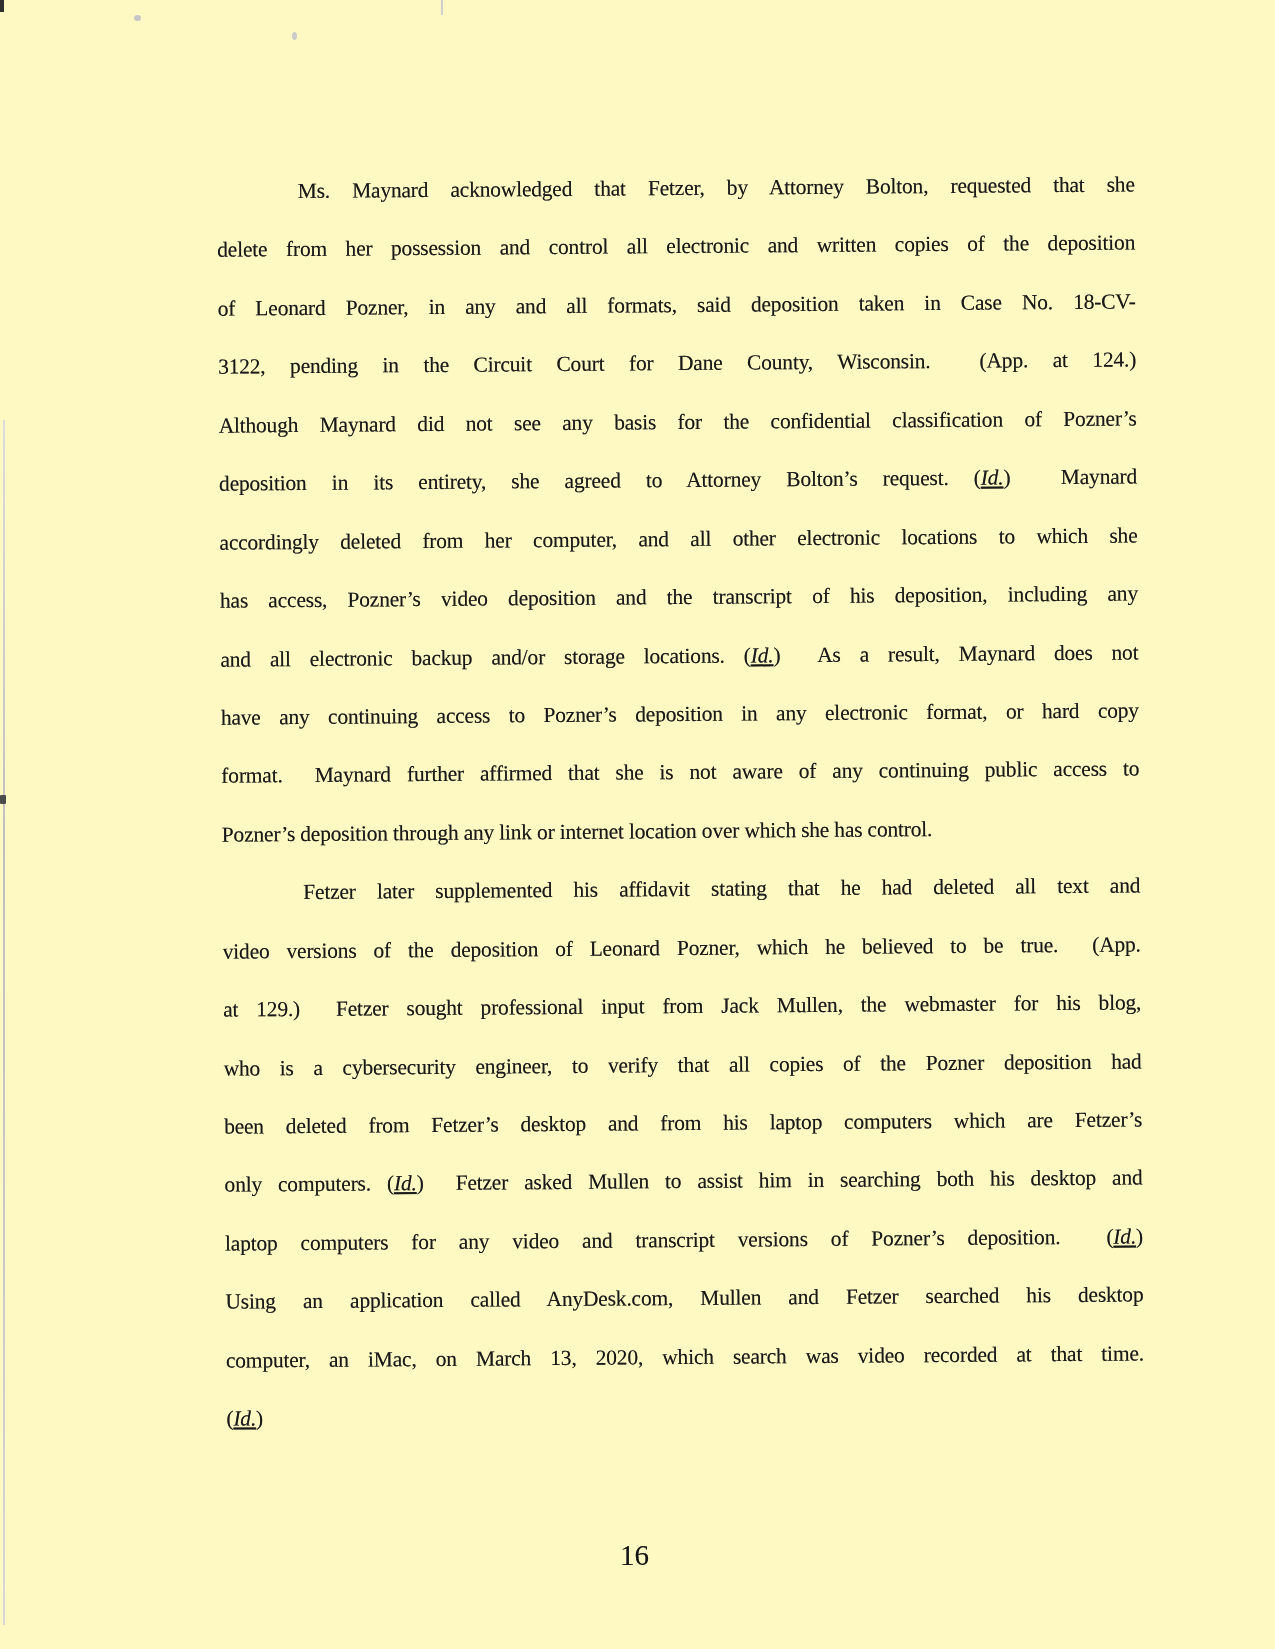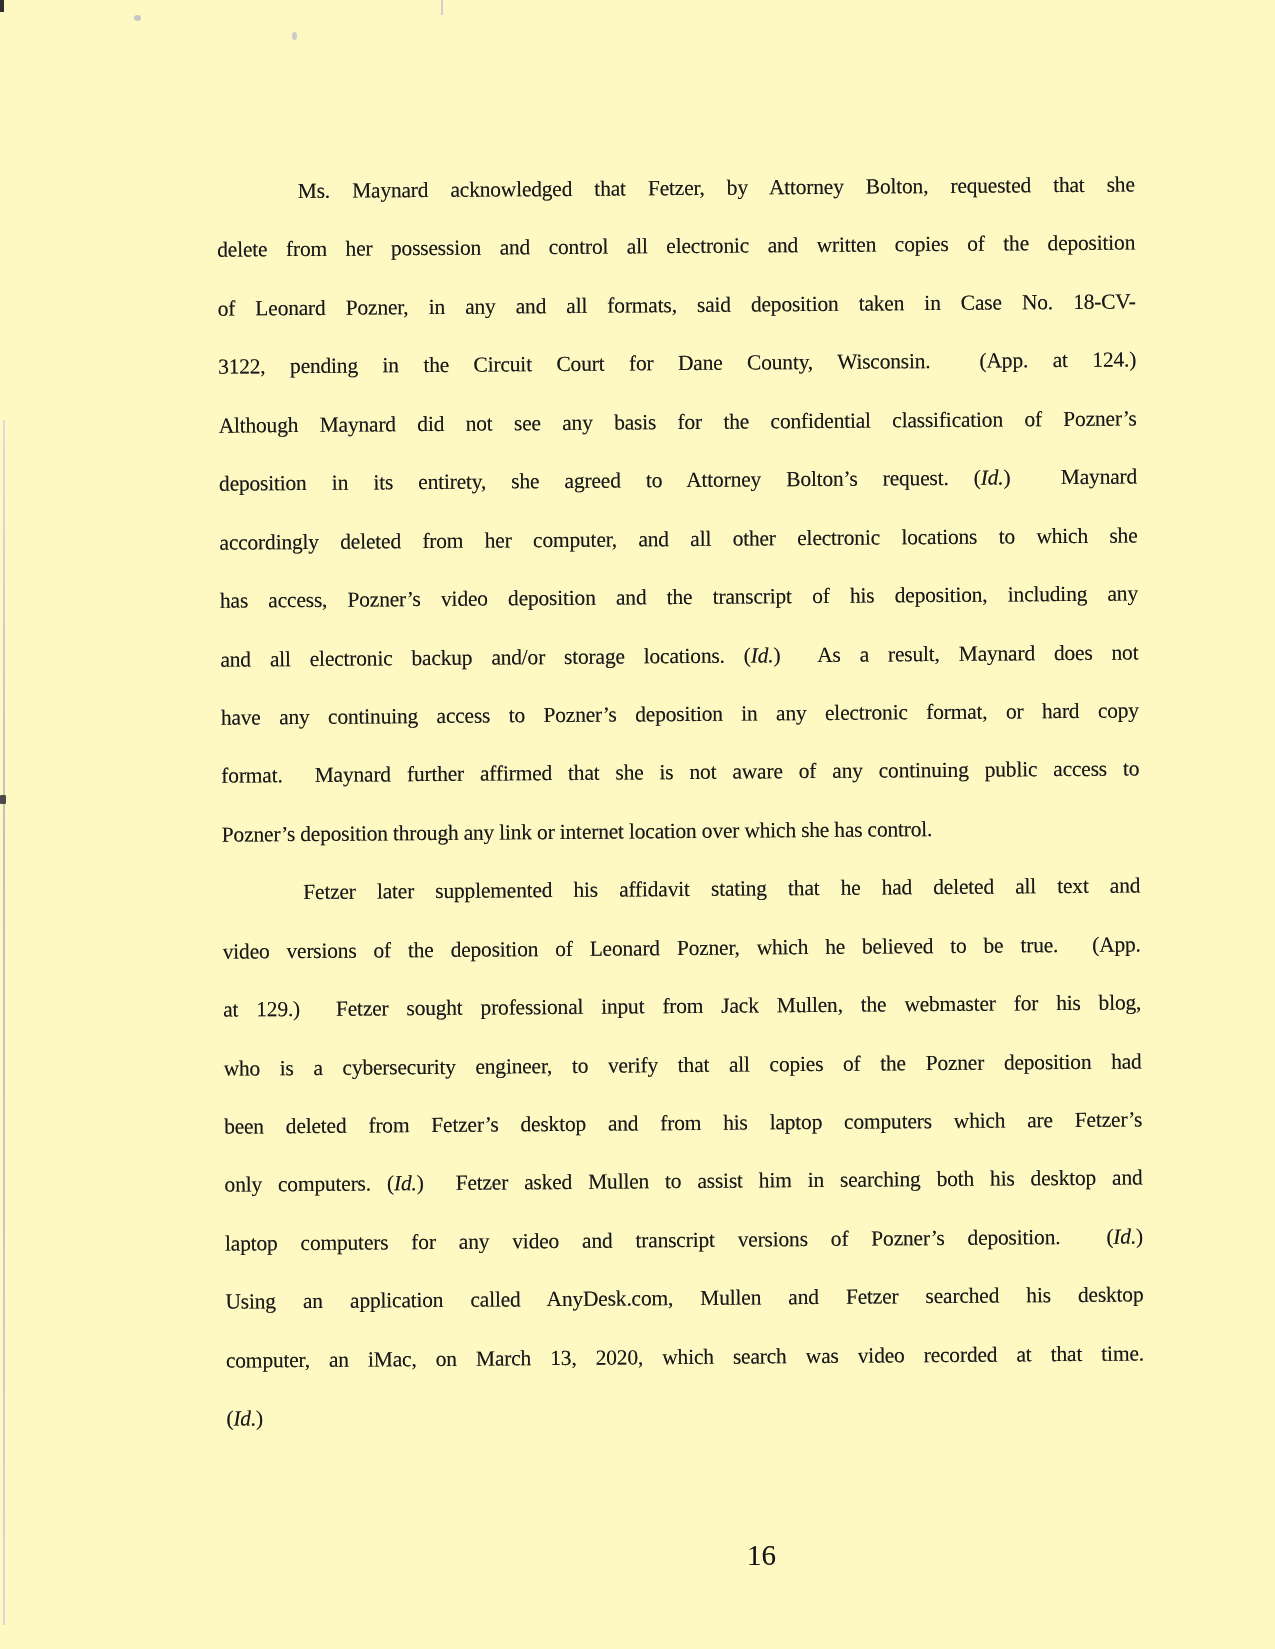--- a/index.html
+++ b/index.html
@@ -32,29 +32,29 @@
   .line {
     height: 58.45px;
     text-align: left;
     white-space: normal;
   }
   .line.just {
     text-align: justify;
     text-align-last: justify;
   }
   .line.indent { padding-left: 81px; }
-  .it { font-style: italic; }
+  .it { font-style: italic; text-decoration: underline; }
 
   
   .pageno {
     position: absolute;
-    left: 656px;
+    left: 620px;
     top: 1538px;
     width: 120px;
-    text-align: right;
+    text-align: left;
     font-size: 29px;
     line-height: 34px;
     color: #141414;
     text-shadow: 0 0 0.6px rgba(25,25,25,0.5);
   }
 
   
   .artifact { position: absolute; }
   .corner-mark { left: 0; top: 0; width: 4px; height: 12px; background: #2f2f2f; }
   .top-tick { left: 441px; top: 0; width: 2px; height: 15px; background: #cfcfcf; }

